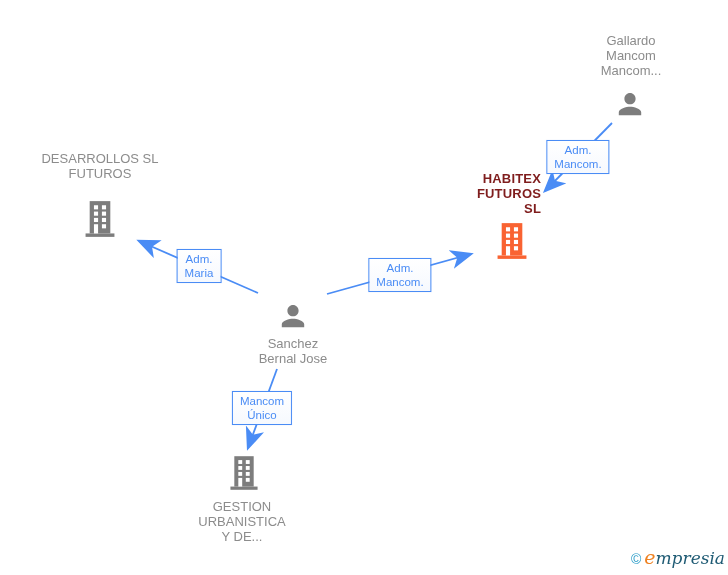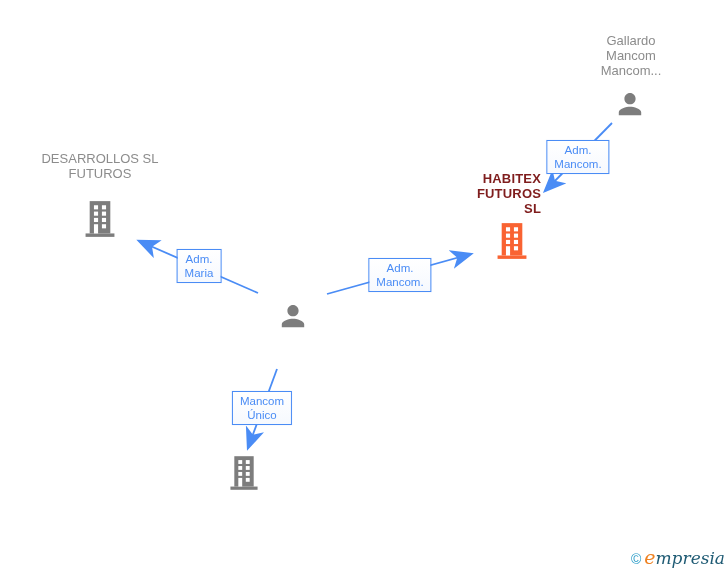--- a/index.html
+++ b/index.html
@@ -138,36 +138,45 @@
         <rect x="7.6" y="16.8" width="3" height="6.7"></rect>
       </g>
     </svg>
   </div>
 
   <div class="icon" style="left:293px;top:300px">
     <svg width="32" height="32" viewBox="0 0 24 24" class="fill-gray">
       <path d="M12 12.2c2.32 0 4.2-1.88 4.2-4.2S14.32 3.8 12 3.8 7.8 5.68 7.8 8s1.88 4.2 4.2 4.2zm0 1.8c-2.8 0-8.4 1.4-8.4 4.2v2.3h16.8v-2.3c0-2.8-5.6-4.2-8.4-4.2z"></path>
     </svg>
   </div>
+  <div class="node-label" style="left:293px;top:336px">
+    <div>Sanchez</div>
+    <div>Bernal Jose</div>
+  </div>
 
   <div class="icon" style="left:244px;top:456px">
     <svg width="31" height="34" viewBox="0 0 24 26" class="fill-gray">
       <rect x="4.5" y="0" width="15" height="23.5"></rect>
       <rect x="1.5" y="23.5" width="21" height="2.5"></rect>
       <g fill="#ffffff">
         <rect x="7.6" y="3" width="3" height="3"></rect>
         <rect x="13.4" y="3" width="3" height="3"></rect>
         <rect x="7.6" y="7.6" width="3" height="3"></rect>
         <rect x="13.4" y="7.6" width="3" height="3"></rect>
         <rect x="7.6" y="12.2" width="3" height="3"></rect>
         <rect x="13.4" y="12.2" width="3" height="3"></rect>
         <rect x="13.4" y="16.8" width="3" height="3"></rect>
         <rect x="7.6" y="16.8" width="3" height="6.7"></rect>
       </g>
     </svg>
+  </div>
+  <div class="node-label" style="left:242px;top:499px">
+    <div>GESTION</div>
+    <div>URBANISTICA</div>
+    <div>Y DE...</div>
   </div>
 
   <div class="edge-label" style="left:578px;top:157px">
     <div>Adm.</div>
     <div>Mancom.</div>
   </div>
   <div class="edge-label" style="left:199px;top:266px">
     <div>Adm.</div>
     <div>Maria</div>
   </div>

